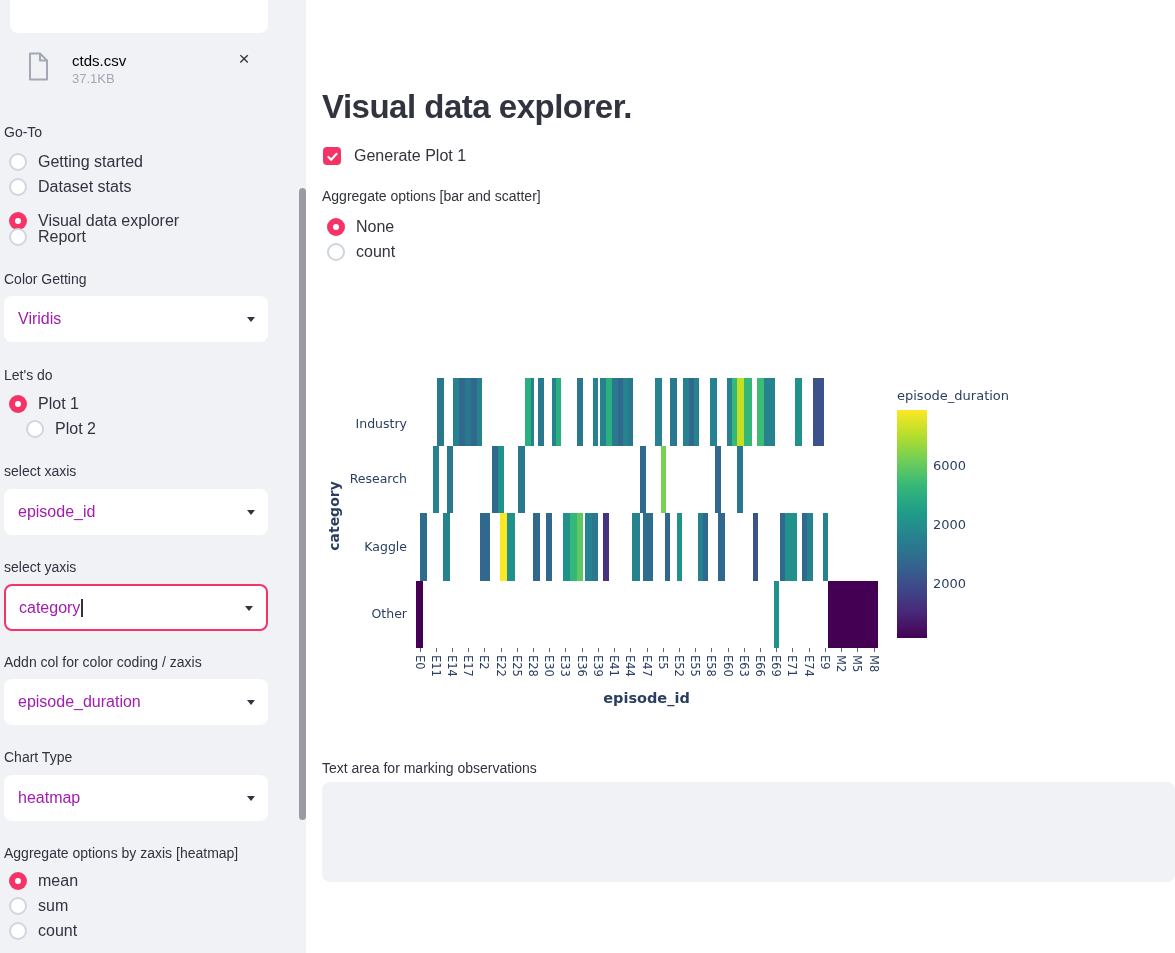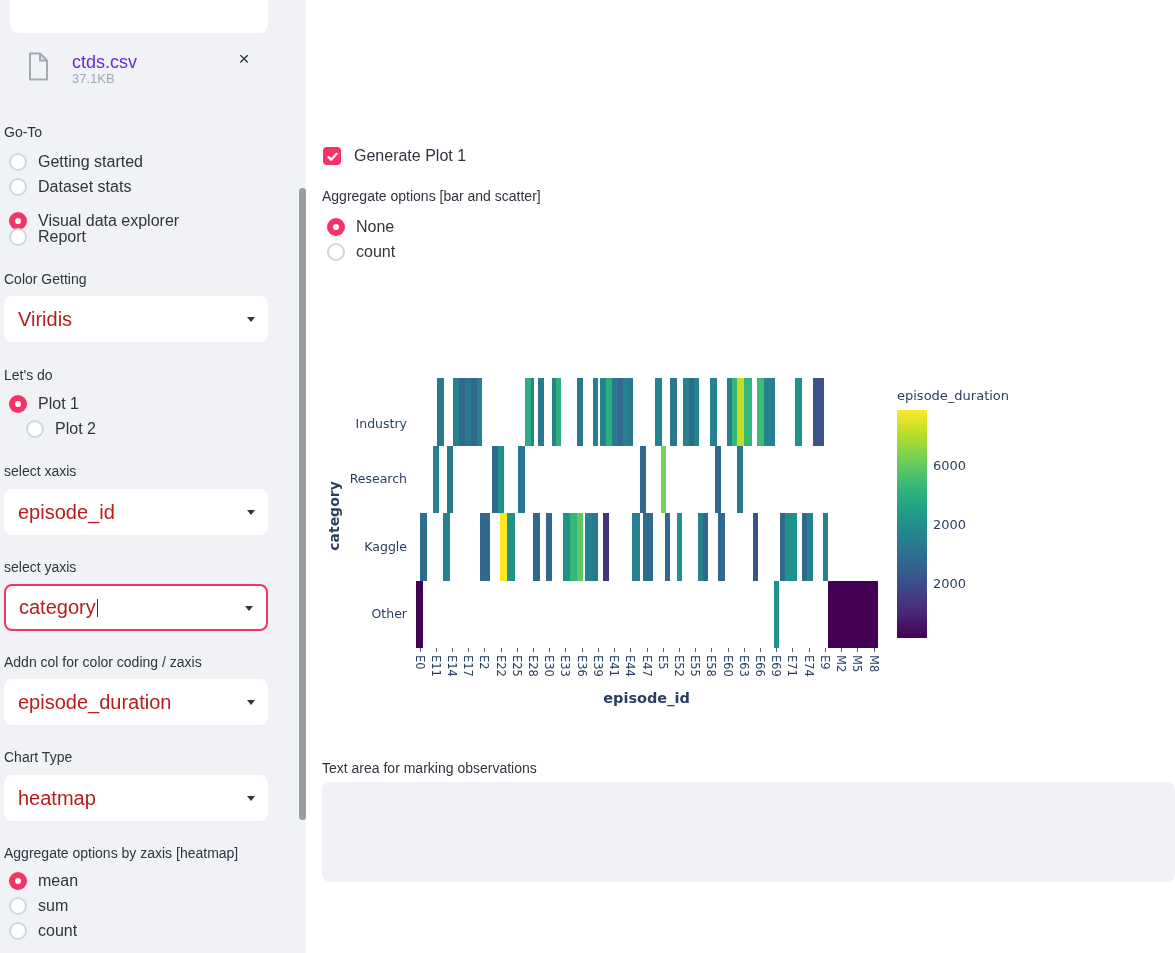--- a/index.html
+++ b/index.html
@@ -5,38 +5,38 @@
   * { margin:0; padding:0; box-sizing:border-box; }
   html,body { width:1175px; height:953px; overflow:hidden; background:#fff;
     font-family:"Liberation Sans", sans-serif; color:#31333f; }
 
   
   .sidebar { position:absolute; left:0; top:0; width:306px; height:953px; background:#f0f2f6; }
   .uploader-box { position:absolute; left:10px; top:-50px; width:258px; height:83px;
     background:#fff; border-radius:8px; }
   .file-row { position:absolute; left:0; top:0; width:298px; }
   .file-icon { position:absolute; left:27px; top:52px; }
-  .file-name { position:absolute; left:72px; top:52px; font-size:18px; color:#6d28d9; }
+  .file-name { position:absolute; left:72px; top:52px; font-size:15px; color:#000000; }
   .file-size { position:absolute; left:72px; top:71px; font-size:13px; color:#a3a8b4; }
   .file-remove { position:absolute; left:233px; top:48px; font-size:19px; color:#31333f;
     width:22px; height:22px; text-align:center; line-height:22px; cursor:pointer; }
 
   .w-label { position:absolute; left:4px; font-size:14px; color:#31333f; }
 
   .radio-row { position:absolute; display:flex; align-items:center; height:18px; }
   .radio { width:18px; height:18px; border-radius:50%; background:#fff;
     border:2px solid #cfd6e0; position:relative; flex:none; }
   .radio.checked { background:#f63366; border:none; }
   .radio.checked::after { content:""; position:absolute; left:6px; top:6px; width:6px; height:6px;
     border-radius:50%; background:#fff; }
   .radio-label { margin-left:11px; font-size:16px; line-height:18px; color:#31333f; }
 
   .select { position:absolute; left:4px; width:264px; height:46px; background:#fff;
     border-radius:8px; display:flex; align-items:center; padding-left:14px; cursor:pointer; }
-  .select-value { font-size:20px; color:#b91c1c; }
+  .select-value { font-size:16px; color:#a21caf; }
   .select-arrow { position:absolute; right:13px; top:50%; margin-top:-2px; width:0; height:0;
     border-left:4.5px solid transparent; border-right:4.5px solid transparent;
     border-top:5.5px solid #31333f; }
   .select.focused { border:2px solid #f63366; padding-left:13px; }
   .text-cursor { display:inline-block; width:1.5px; height:18px; background:#31333f;
     margin-left:1px; vertical-align:middle; }
 
   .scroll-thumb { position:absolute; left:299px; top:188px; width:7px; height:632px;
     background:#999da3; border-radius:4px; }
 
@@ -158,20 +158,21 @@
   <div class="radio-row" style="left:9px;top:922px">
     <span class="radio"></span>
     <span class="radio-label">count</span>
   </div>
 
   <div class="scroll-thumb"></div>
 </div>
 
 <div class="main">
 
+  <h1 class="page-title">Visual data explorer.</h1>
 
   <div class="checkbox-row">
     <span class="checkbox">
       <svg width="13" height="13" viewBox="0 0 24 24">
         <polyline points="4.5,13 9.5,18 19.5,7" fill="none" stroke="#ffffff" stroke-width="4" stroke-linecap="round" stroke-linejoin="round"></polyline>
       </svg>
     </span>
     <span class="checkbox-label">Generate Plot 1</span>
   </div>
 

